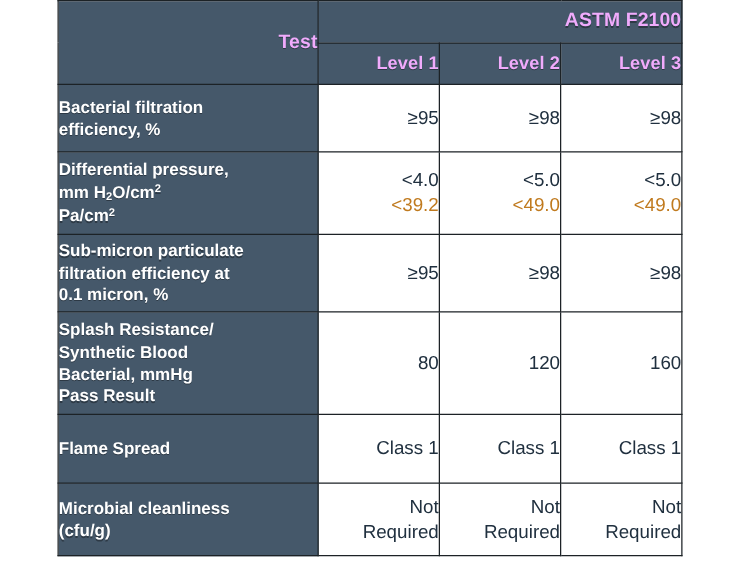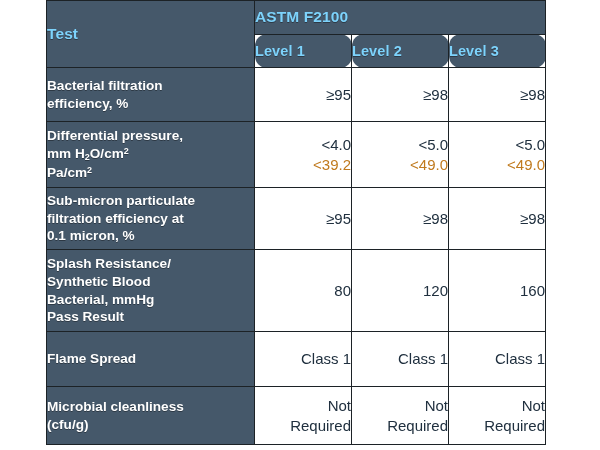--- a/index.html
+++ b/index.html
@@ -30,31 +30,31 @@
 
   table.spec td, table.spec th {
     border: 1px solid #1c2226;
     padding: 0;
     margin: 0;
   }
 
   
   .hdr {
     background: #45586a;
-    color: #7dd3fc;
+    color: #f0abfc;
     font-weight: bold;
-    text-align: left;
+    text-align: right;
     vertical-align: middle;
     font-size: 14.5px;
     letter-spacing: 0.1px;
     text-shadow: 0 1px 0 rgba(0,0,0,0.35);
   }
   .hdr-test { font-size: 15.5px; }
   .hdr-astm { font-size: 15.5px; height: 28px; }
-  .hdr-level { height: 28px; border-radius: 12px; }
+  .hdr-level { height: 28px; }
 
   
   .rowlabel {
     background: #45586a;
     color: #ffffff;
     font-weight: bold;
     font-size: 13.6px;
     text-align: left;
     vertical-align: middle;
     padding: 4px 0 4px 9px;

